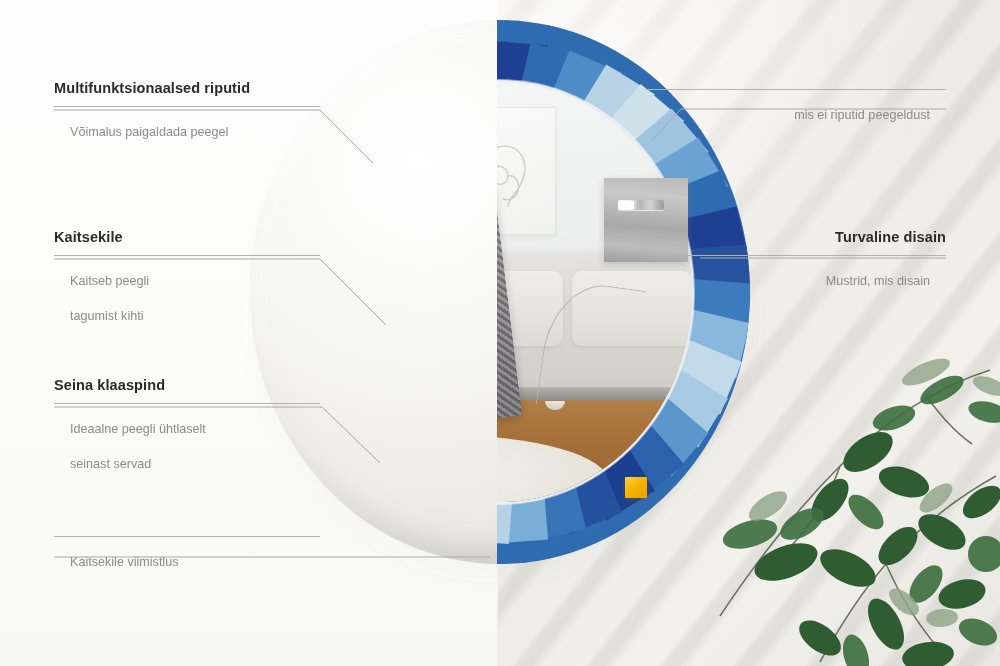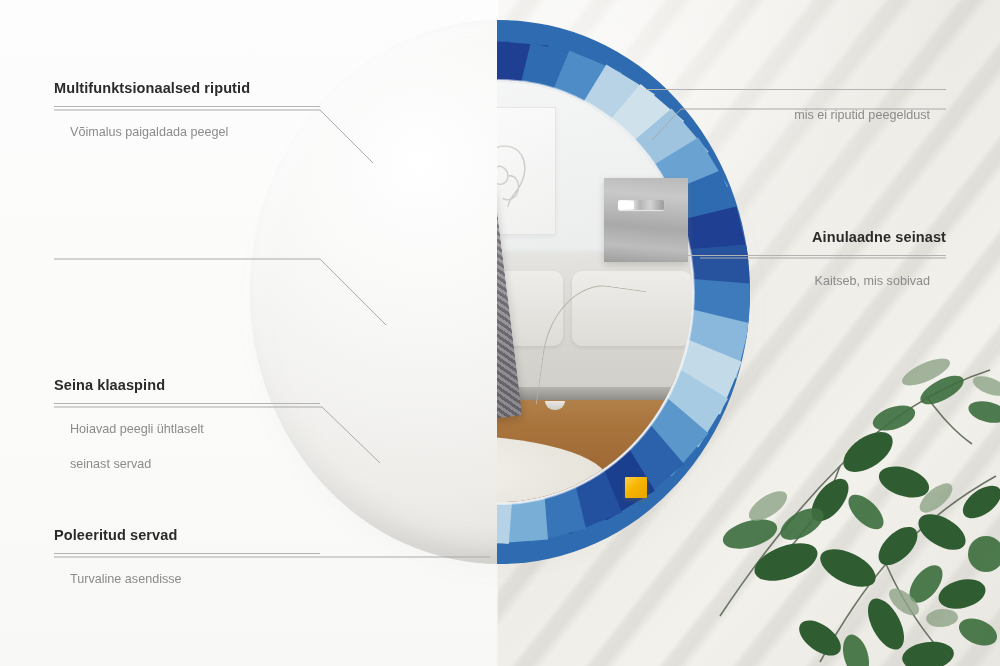--- a/index.html
+++ b/index.html
@@ -397,38 +397,43 @@
       <path d="M946 258 L700 258"></path>
     </g>
   </svg>
 
   <div class="callout c-left" style="top:80px;width:266px;">
     <h3>Multifunktsionaalsed riputid</h3>
     <div class="rule"></div>
     <p>Võimalus paigaldada peegel</p>
   </div>
 
+  <div class="callout c-left" style="top:229px;width:266px;">
+    <h3>Kaitsekile</h3>
+    <div class="rule"></div>
+    <p>Kaitseb peegli</p>
+    <p>tagumist kihti</p>
+  </div>
 
   <div class="callout c-left" style="top:377px;width:266px;">
     <h3>Seina klaaspind</h3>
     <div class="rule"></div>
-    <p>Hoiavad peegli ühtlaselt</p>
+    <p>Ideaalne peegli ühtlaselt</p>
     <p>seinast servad</p>
   </div>
 
   <div class="callout c-left" style="top:527px;width:266px;">
-    <h3>Poleeritud servad</h3>
-    <div class="rule"></div>
-    <p>Turvaline asendisse</p>
+    <div class="rule"></div>
+    <p>Kaitsekile viimistlus</p>
   </div>
 
   <div class="callout c-right" style="top:80px;width:300px;">
     <div class="rule"></div>
     <p>mis ei riputid peegeldust</p>
   </div>
 
   <div class="callout c-right" style="top:229px;width:300px;">
-    <h3>Ainulaadne seinast</h3>
-    <div class="rule"></div>
-    <p>Kaitseb, mis sobivad</p>
+    <h3>Turvaline disain</h3>
+    <div class="rule"></div>
+    <p>Mustrid, mis disain</p>
   </div>
 
 </div>
 
 </body></html>

